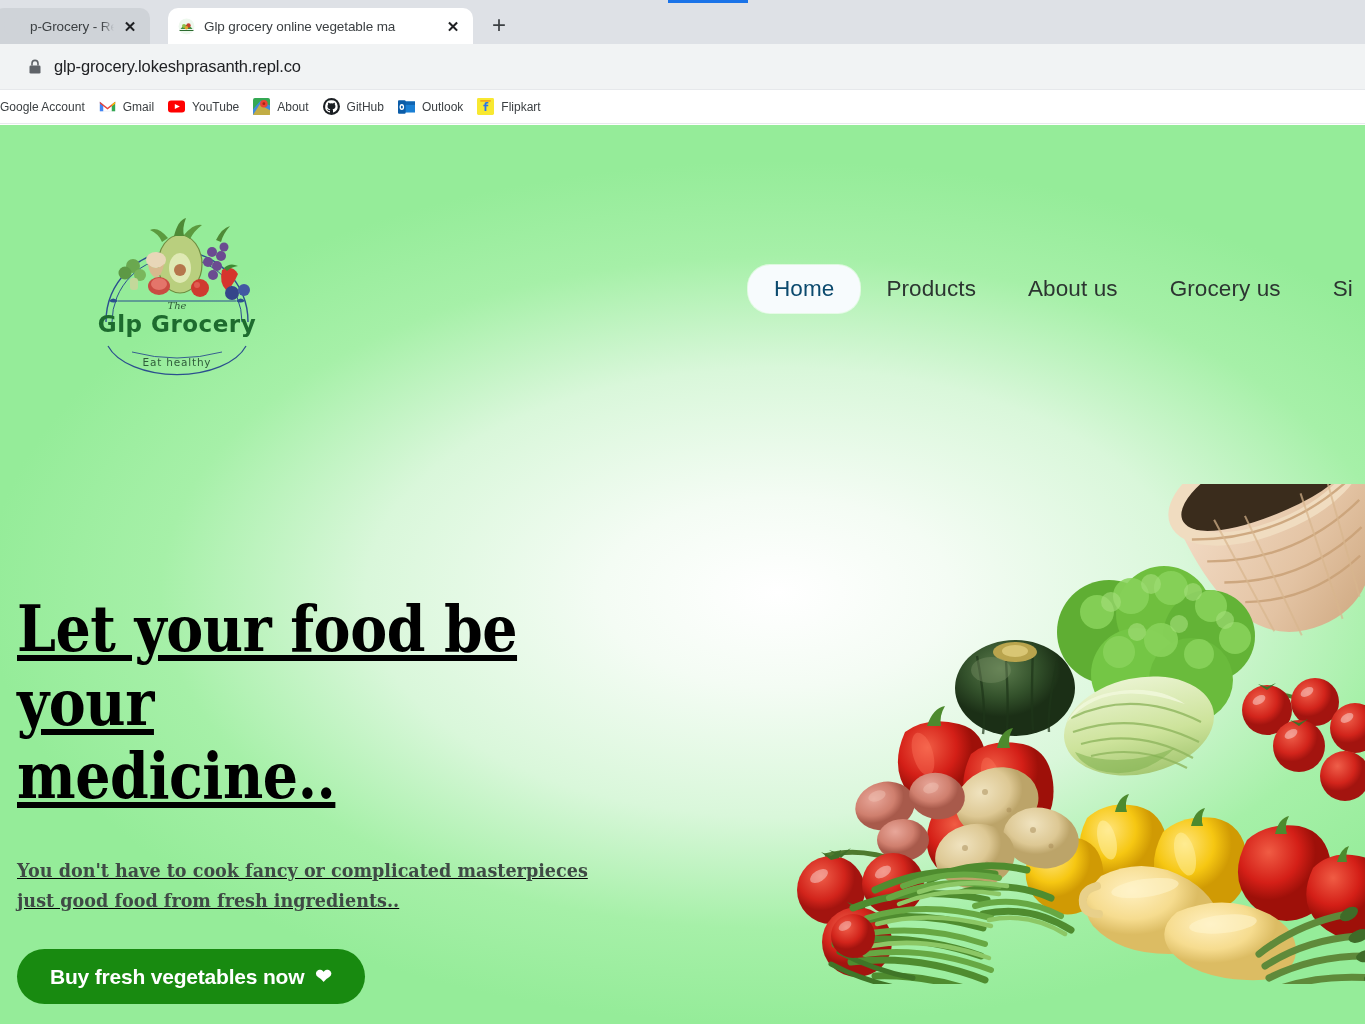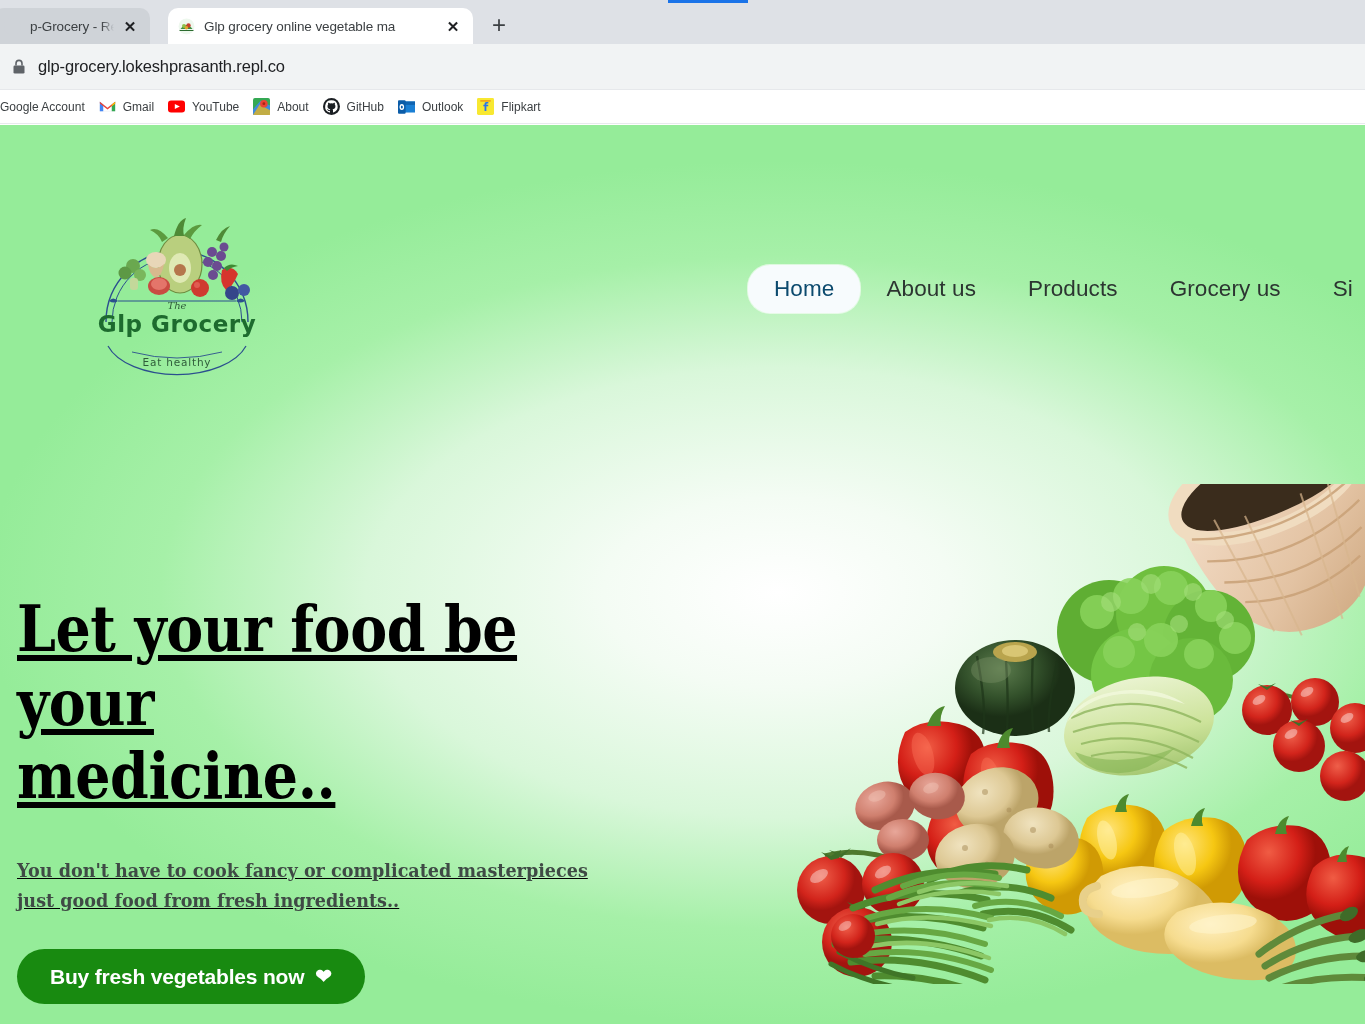--- a/index.html
+++ b/index.html
@@ -82,21 +82,21 @@
     margin: 0 0 3px 10px;
     display: flex; align-items: center; justify-content: center;
     font-size: 24px; font-weight: 300; color: #3c4043;
     line-height: 1;
   }
 
   .omnibar {
     height: 46px; width: 100%;
     background: #f1f3f4;
     display: flex; align-items: center;
-    padding-left: 4px;
+    padding-left: 20px;
     border-bottom: 1px solid #e6e8eb;
   }
   .lock-icon {
     width: 22px; height: 22px;
     margin: 0 8px 0 4px;
     display: flex; align-items: center; justify-content: center;
   }
   .url-text {
     font-size: 16.5px;
     color: #202124;
@@ -405,22 +405,22 @@
         </svg>
         <svg viewBox="0 0 162 34" width="162" height="34" style="margin-top:-4px">
           <path d="M12 4 A72 40 0 0 0 150 4" fill="none" stroke="#2b4f8e" stroke-width="1.2"></path>
           <path d="M36 10 q45 12 90 0" fill="none" stroke="#2b4f8e" stroke-width="0.9"></path>
           <text x="81" y="24" text-anchor="middle" font-family="DejaVu Sans, sans-serif" font-size="10.5" fill="#2f5c3a" letter-spacing="0.8">Eat healthy</text>
         </svg>
       </div>
 
       <nav class="nav">
         <a class="nav-item active">Home</a>
+        <a class="nav-item">Products</a>
         <a class="nav-item">About us</a>
-        <a class="nav-item">Products</a>
         <a class="nav-item">Grocery us</a>
         <a class="nav-item">Si</a>
       </nav>
     </div>
 
     <div class="hero-text">
       <h1 class="hero-title">Let your food be your
 medicine..</h1>
       <p class="hero-sub">You don't have to cook fancy or complicated masterpieces
 just good food from fresh ingredients..</p>

